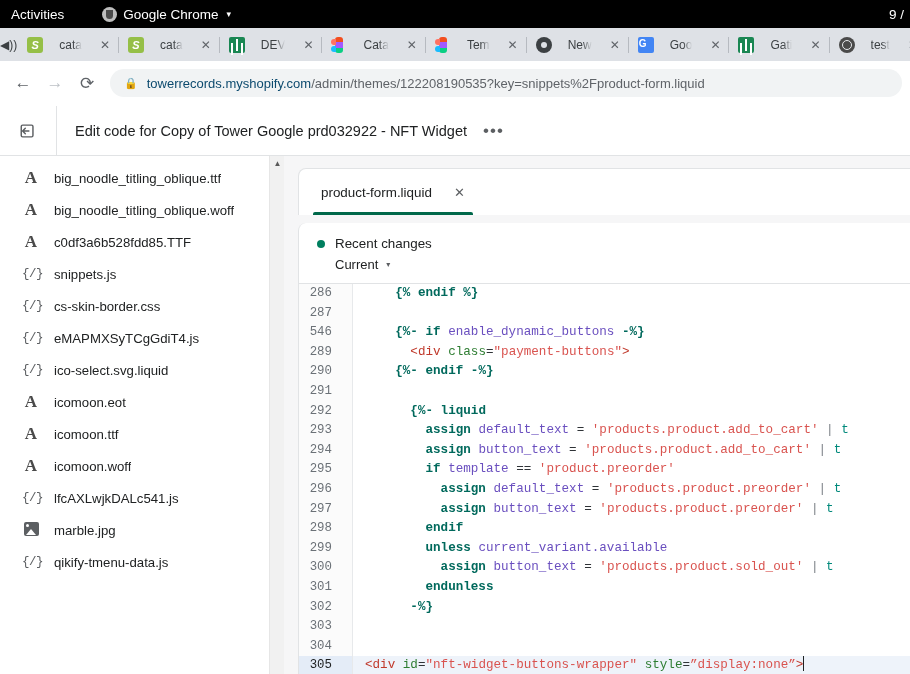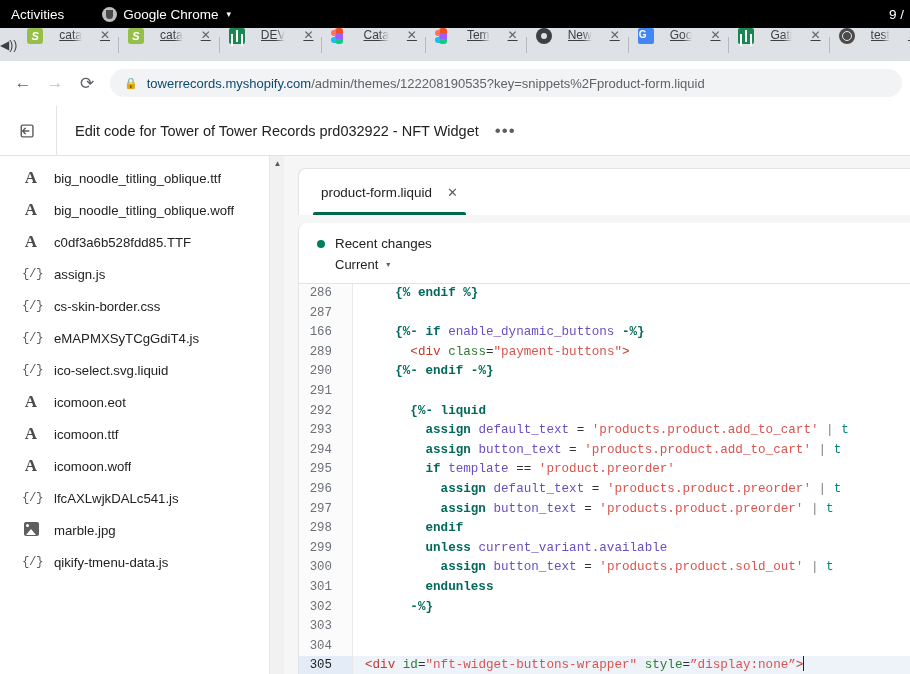--- a/index.html
+++ b/index.html
@@ -43,27 +43,26 @@
     height: 33px; width: 910px;
     background: #dee1e6;
     display: flex; align-items: flex-end;
     position: relative;
   }
   .tab-left-pad { width: 26px; height: 33px; display:flex; align-items:center; justify-content:center; }
   .audio-ico { font-size: 12px; color:#3c4043; }
   .tab {
     position: relative;
     height: 33px;
-    display: flex; 
+    display: flex; align-items: center;
     padding: 0 6px 0 10px;
     font-size: 12px;
     color: #3c4043;
     gap: 16px;
     min-width: 0;
-    text-decoration: underline;
   }
   .tab + .tab::before,
   .tab-left-pad + .tab::before {
     content:""; position:absolute; left:0; top:9px;
     width:1px; height:16px; background:#b6bac0;
   }
   .favicon {
     width: 16px; height: 16px; flex: 0 0 16px;
     border-radius: 2px; position: relative;
     display: inline-block;
@@ -220,21 +219,21 @@
     padding: 12px 0 0 14px;
     position:relative;
   }
   .editor-card {
     width: 626px; background:#ffffff;
     border:1px solid #e1e3e5; border-bottom:none;
     border-radius: 8px 8px 0 0;
   }
   .tabs-row { display:flex; align-items:center; height: 46px; padding-left: 8px; }
   .code-tab {
-    display:flex; align-items:center; gap: 15px;
+    display:flex; align-items:center; gap: 22px;
     padding: 0 14px; height:46px;
     font-size:13.4px; color:#202223;
     position:relative;
   }
   .code-tab.active::after{
     content:""; position:absolute; left:6px; right:6px; bottom:0;
     height:3px; background:#00684a; border-radius:2px 2px 0 0;
   }
   .code-tab-close { font-size:13px; color:#5c5f62; }
 
@@ -382,21 +381,21 @@
 </div>
 
 <div class="admin-header">
   <div class="exit-btn">
     <svg viewBox="0 0 20 20">
       <rect x="2.5" y="3.5" width="13" height="13" rx="1.5" fill="none" stroke="#5c5f62" stroke-width="1.6"></rect>
       <path d="M11 10 H4.5 M7 7 L4 10 L7 13" fill="none" stroke="#5c5f62" stroke-width="1.6" stroke-linecap="round" stroke-linejoin="round"></path>
     </svg>
   </div>
   <div class="admin-divider"></div>
-  <div class="admin-title">Edit code for Tower of Tower Records prd032922 - NFT Widget</div>
+  <div class="admin-title">Edit code for Copy of Tower Google prd032922 - NFT Widget</div>
   <div class="admin-more">•••</div>
 </div>
 
 <div class="body-wrap">
 
   <div class="sidebar">
     <div id="files-host">
         <div class="file-row">
           <span class="file-ico ico-font">A</span>
           <span class="file-name">big_noodle_titling_oblique.ttf</span>
@@ -404,21 +403,21 @@
         <div class="file-row">
           <span class="file-ico ico-font">A</span>
           <span class="file-name">big_noodle_titling_oblique.woff</span>
         </div>
         <div class="file-row">
           <span class="file-ico ico-font">A</span>
           <span class="file-name">c0df3a6b528fdd85.TTF</span>
         </div>
         <div class="file-row">
           <span class="file-ico ico-code">{/}</span>
-          <span class="file-name">assign.js</span>
+          <span class="file-name">snippets.js</span>
         </div>
         <div class="file-row">
           <span class="file-ico ico-code">{/}</span>
           <span class="file-name">cs-skin-border.css</span>
         </div>
         <div class="file-row">
           <span class="file-ico ico-code">{/}</span>
           <span class="file-name">eMAPMXSyTCgGdiT4.js</span>
         </div>
         <div class="file-row">
@@ -474,21 +473,21 @@
       <div class="recent-sub">
         <span>Current</span>
         <span class="caret-small">▾</span>
       </div>
     </div>
 
     <div class="code-area">
       <div id="code-host">
           <div class="code-line"><span class="gutter">286</span><span class="code-text"><span class="tok-plain">    </span><span class="tok-kw">{% </span><span class="tok-kw">endif</span><span class="tok-kw"> %}</span></span></div>
           <div class="code-line"><span class="gutter">287</span><span class="code-text"></span></div>
-          <div class="code-line"><span class="gutter">166</span><span class="code-text"><span class="tok-plain">    </span><span class="tok-kw">{%- </span><span class="tok-kw">if</span><span class="tok-plain"> </span><span class="tok-var">enable_dynamic_buttons</span><span class="tok-plain"> </span><span class="tok-kw">-%}</span></span></div>
+          <div class="code-line"><span class="gutter">546</span><span class="code-text"><span class="tok-plain">    </span><span class="tok-kw">{%- </span><span class="tok-kw">if</span><span class="tok-plain"> </span><span class="tok-var">enable_dynamic_buttons</span><span class="tok-plain"> </span><span class="tok-kw">-%}</span></span></div>
           <div class="code-line"><span class="gutter">289</span><span class="code-text"><span class="tok-plain">      </span><span class="tok-tag">&lt;div </span><span class="tok-attr">class</span><span class="tok-punct">=</span><span class="tok-str">"payment-buttons"</span><span class="tok-tag">&gt;</span></span></div>
           <div class="code-line"><span class="gutter">290</span><span class="code-text"><span class="tok-plain">    </span><span class="tok-kw">{%- </span><span class="tok-kw">endif</span><span class="tok-kw"> -%}</span></span></div>
           <div class="code-line"><span class="gutter">291</span><span class="code-text"></span></div>
           <div class="code-line"><span class="gutter">292</span><span class="code-text"><span class="tok-plain">      </span><span class="tok-kw">{%- </span><span class="tok-kw">liquid</span></span></div>
           <div class="code-line"><span class="gutter">293</span><span class="code-text"><span class="tok-plain">        </span><span class="tok-kw">assign</span><span class="tok-plain"> </span><span class="tok-var">default_text</span><span class="tok-punct"> = </span><span class="tok-str">'products.product.add_to_cart'</span><span class="tok-plain"> </span><span class="tok-op">|</span><span class="tok-plain"> </span><span class="tok-filter">t</span></span></div>
           <div class="code-line"><span class="gutter">294</span><span class="code-text"><span class="tok-plain">        </span><span class="tok-kw">assign</span><span class="tok-plain"> </span><span class="tok-var">button_text</span><span class="tok-punct"> = </span><span class="tok-str">'products.product.add_to_cart'</span><span class="tok-plain"> </span><span class="tok-op">|</span><span class="tok-plain"> </span><span class="tok-filter">t</span></span></div>
           <div class="code-line"><span class="gutter">295</span><span class="code-text"><span class="tok-plain">        </span><span class="tok-kw">if</span><span class="tok-plain"> </span><span class="tok-var">template</span><span class="tok-punct"> == </span><span class="tok-str">'product.preorder'</span></span></div>
           <div class="code-line"><span class="gutter">296</span><span class="code-text"><span class="tok-plain">          </span><span class="tok-kw">assign</span><span class="tok-plain"> </span><span class="tok-var">default_text</span><span class="tok-punct"> = </span><span class="tok-str">'products.product.preorder'</span><span class="tok-plain"> </span><span class="tok-op">|</span><span class="tok-plain"> </span><span class="tok-filter">t</span></span></div>
           <div class="code-line"><span class="gutter">297</span><span class="code-text"><span class="tok-plain">          </span><span class="tok-kw">assign</span><span class="tok-plain"> </span><span class="tok-var">button_text</span><span class="tok-punct"> = </span><span class="tok-str">'products.product.preorder'</span><span class="tok-plain"> </span><span class="tok-op">|</span><span class="tok-plain"> </span><span class="tok-filter">t</span></span></div>
           <div class="code-line"><span class="gutter">298</span><span class="code-text"><span class="tok-plain">        </span><span class="tok-kw">endif</span></span></div>

